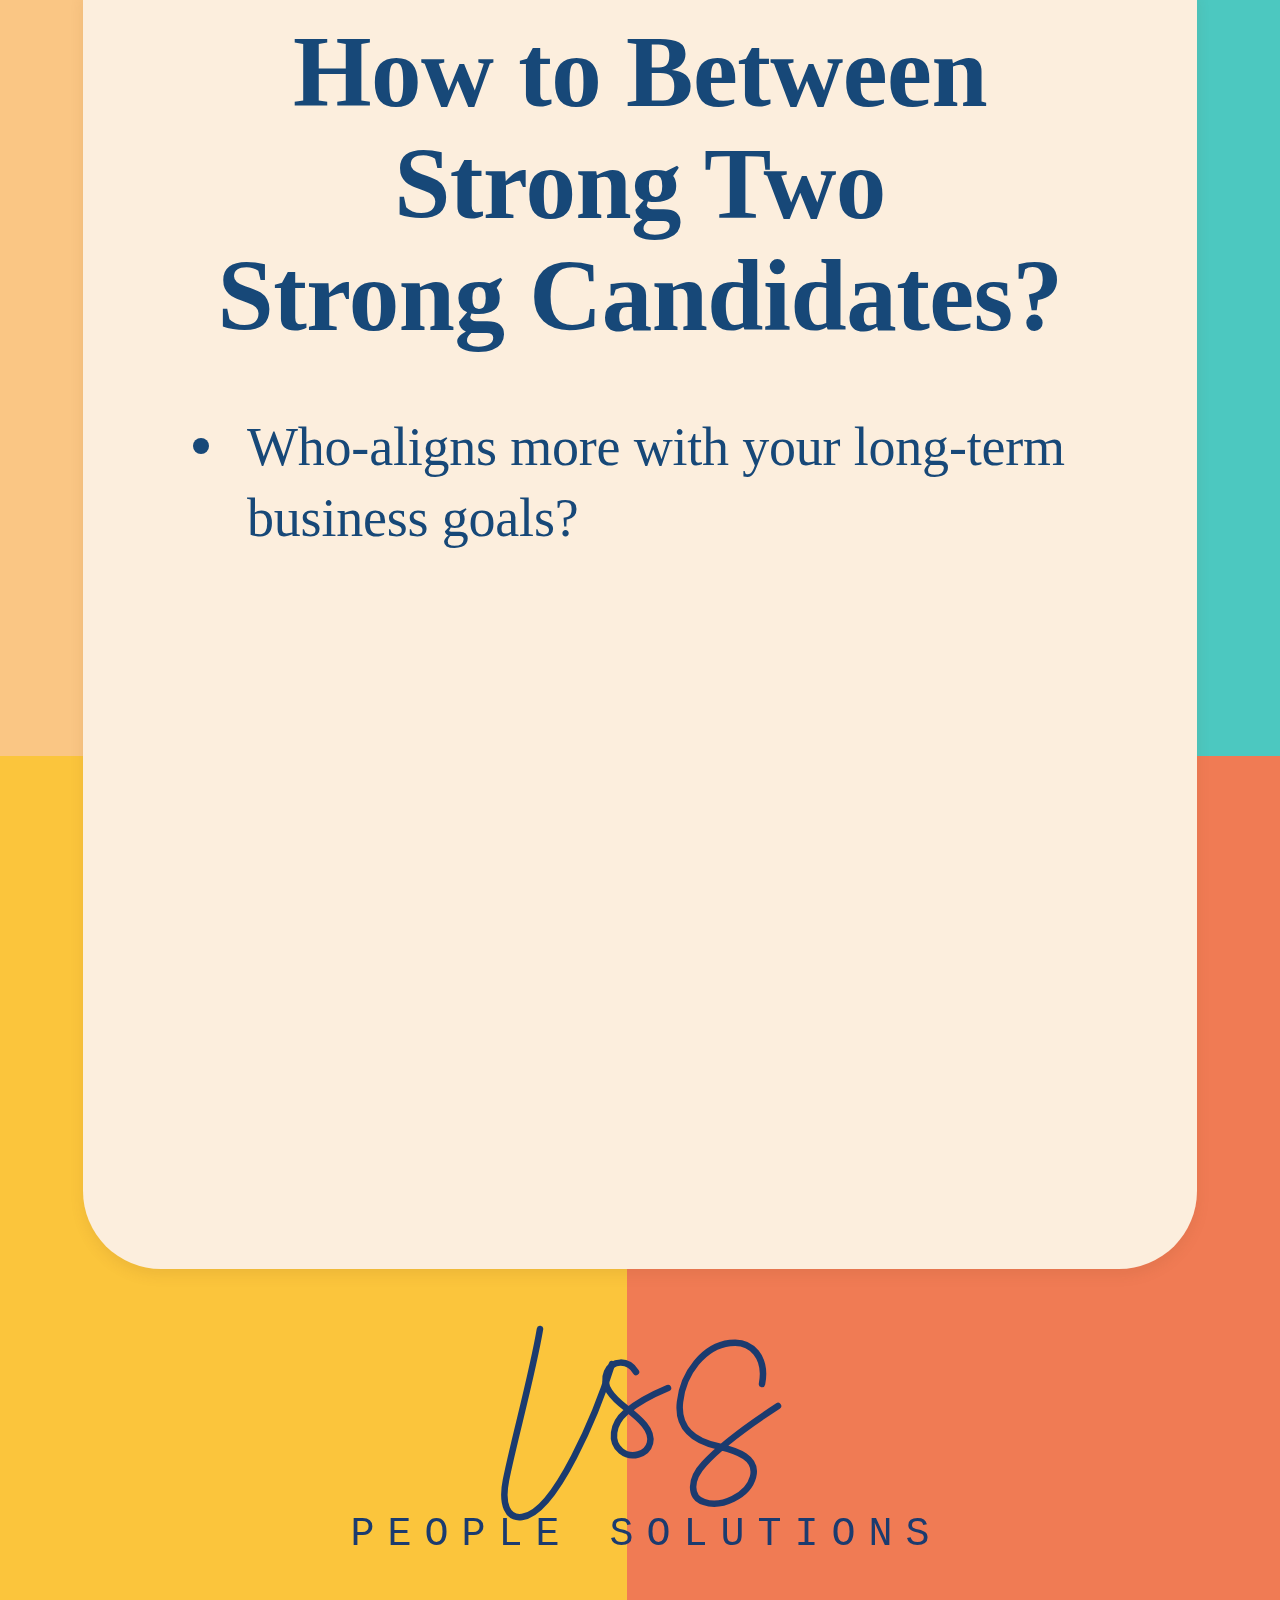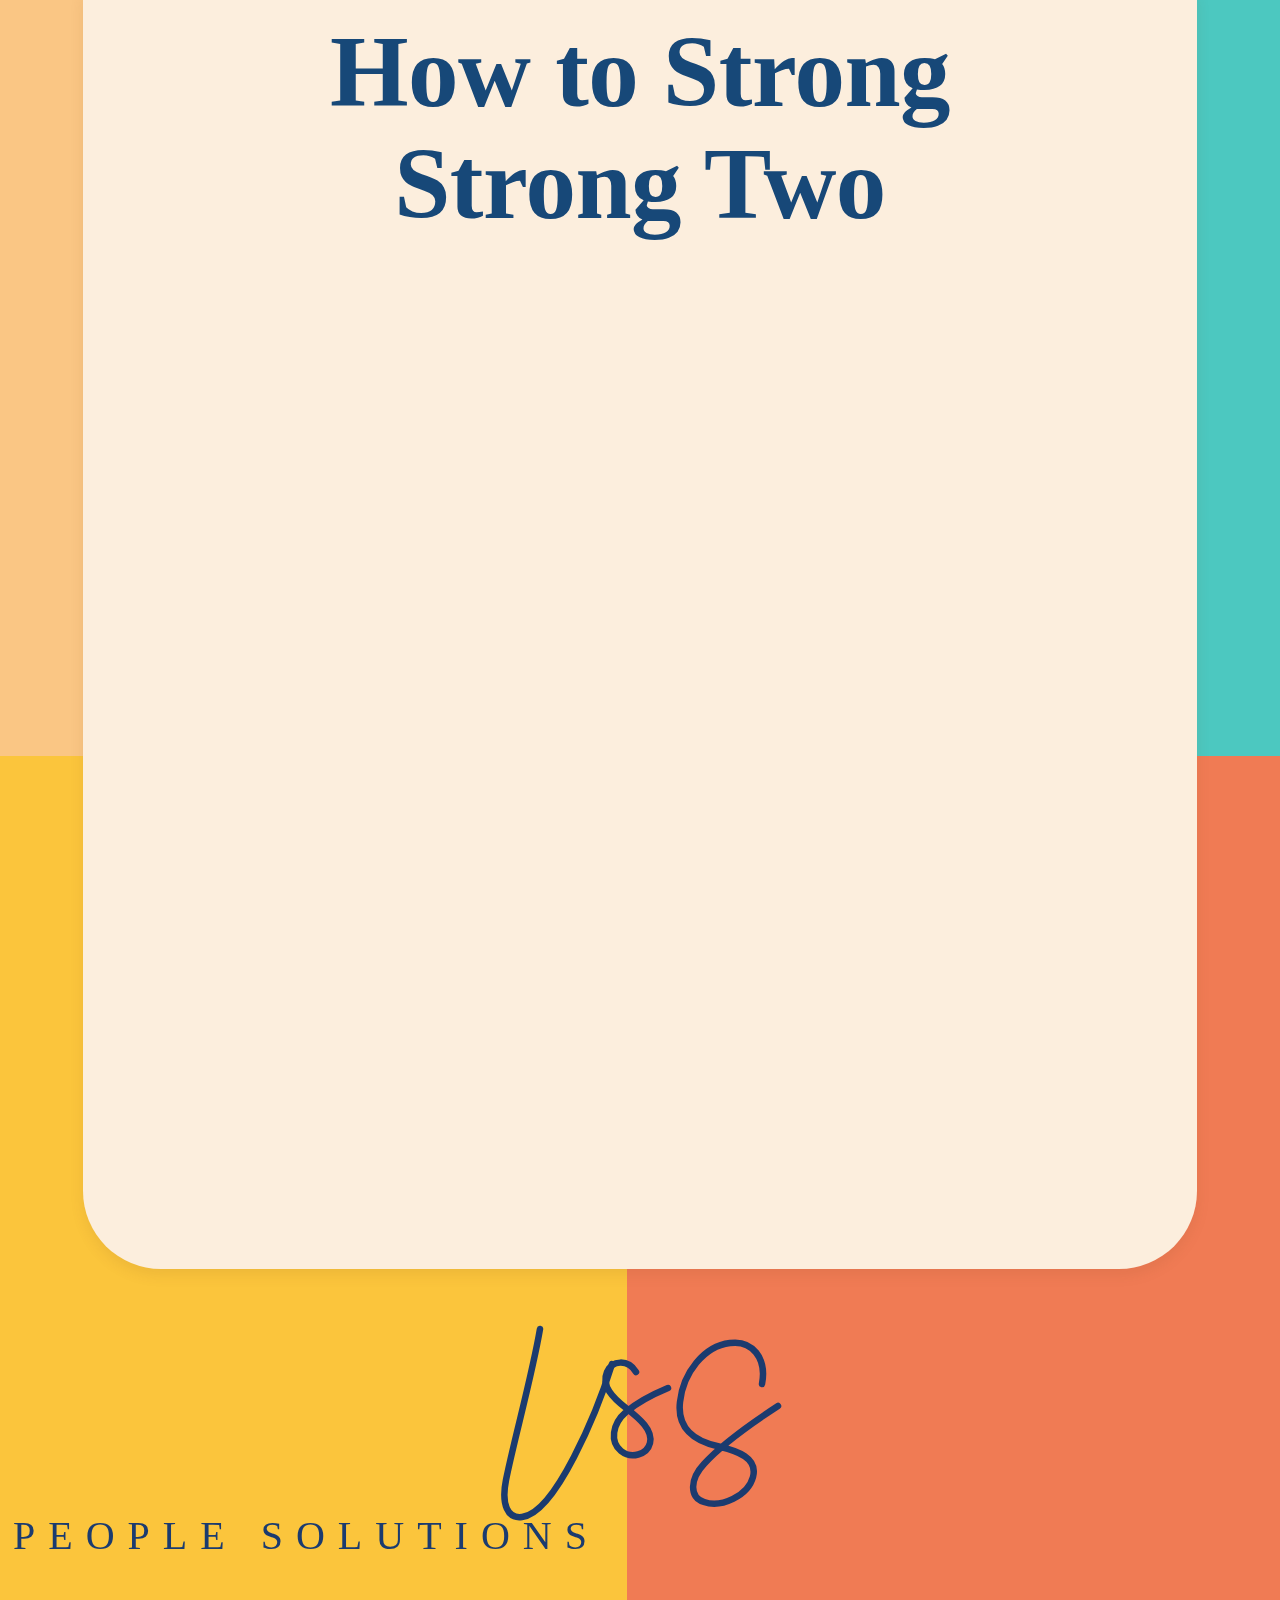--- a/index.html
+++ b/index.html
@@ -99,23 +99,23 @@
     left: 440px;
     top: 12px;
     width: 360px;
     height: 220px;
   }
   .logo-wordmark {
     position: absolute;
     left: 0;
     top: 212px;
     width: 1280px;
-    text-align: left;
+    text-align: center;
     color: #1B3B6F;
-    font-family: Liberation Serif, serif;
+    font-family: Liberation Mono, monospace;
     font-size: 40px;
     font-weight: 400;
     letter-spacing: 13px;
     text-indent: 13px;
   }
 </style>
 </head>
 <body>
 
 <div id="poster">
@@ -123,25 +123,30 @@
   <div class="bg-layer">
     <div class="quad quad-tl"></div>
     <div class="quad quad-tr"></div>
     <div class="quad quad-bl"></div>
     <div class="quad quad-br"></div>
   </div>
 
   <div class="card">
 
     <h1 class="title">
-      <span class="title-line">How to Strong</span>
+      <span class="title-line">How to Between</span>
       <span class="title-line">Strong Two</span>
+      <span class="title-line">Strong Candidates?</span>
     </h1>
 
     <ul class="bullets">
+      <li class="bullet">
+        <span class="bullet-dot"></span>
+        <span>Who-aligns more with your long-term business goals?</span>
+      </li>
     </ul>
 
   </div>
 
   <div class="logo">
 
     <svg class="logo-mark" viewBox="0 0 360 220" fill="none" stroke="#1B3B6F" stroke-width="6.5" stroke-linecap="round" stroke-linejoin="round">
 
       <path d="M100 17 C 92 64, 74 128, 66 168 C 61 193, 68 207, 82 205 C 99 203, 118 176, 134 145 C 150 114, 164 78, 172 52"></path>
 

